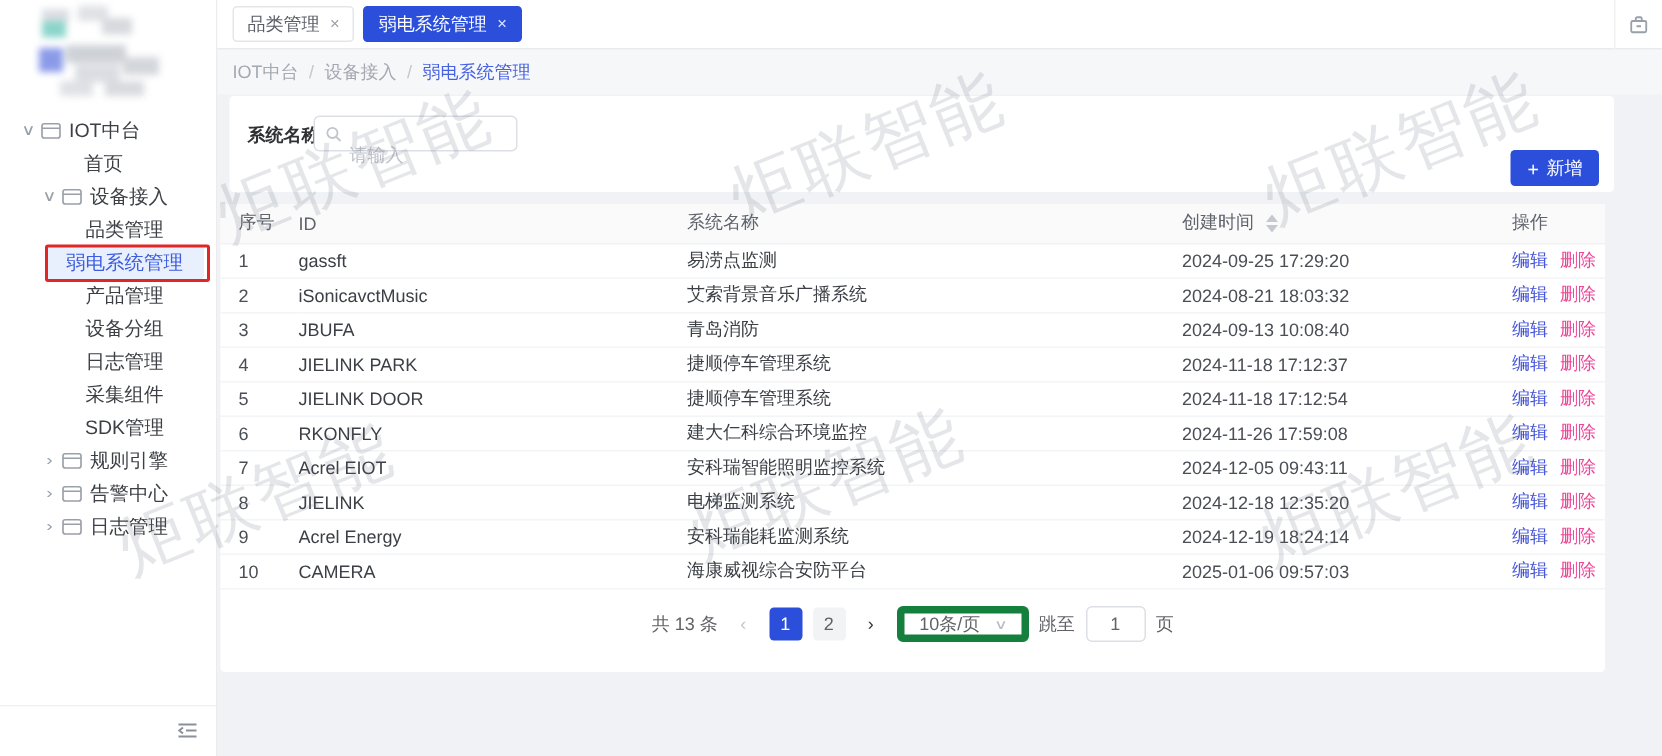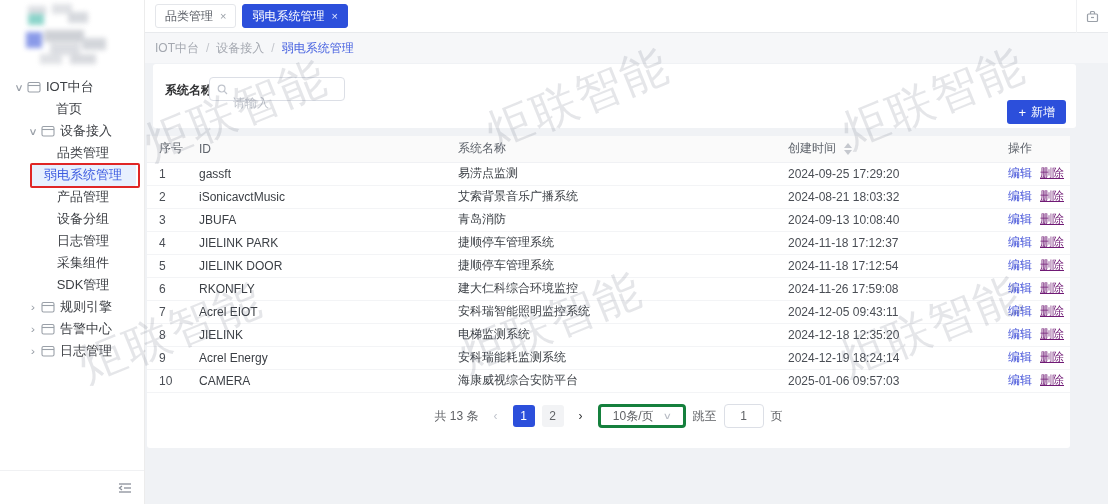--- a/index.html
+++ b/index.html
@@ -68,30 +68,30 @@
   tbody td { height:23px; font-size:12px; color:#3c4046; border-bottom:1px solid #f3f4f6;
              white-space:nowrap; overflow:hidden; }
   td.td-num { padding-left:12px; color:#4a4e55; }
   td.td-time { color:#4a4e55; }
   .sort-wrap { display:inline-flex; flex-direction:column; vertical-align:middle; margin-left:5px; gap:2px; cursor:pointer; }
   .sort-wrap i { width:0; height:0; border-left:4px solid transparent; border-right:4px solid transparent; display:block; }
   .sort-up { border-bottom:5px solid #c5c8ce; }
   .sort-down { border-top:5px solid #c5c8ce; }
   .op-link { cursor:pointer; }
   .op-edit { color:#4150d8; margin-right:8px; }
-  .op-del { color:#701a75;text-decoration:underline; }
+  .op-del { color:#ec4899; }
 
   .pagination { position:absolute; left:0; right:0; top:268px; display:flex; align-items:center;
                 justify-content:center; gap:7px; font-size:12px; color:#606266; }
   .pg-arrow { width:20px; text-align:center; font-size:12px; cursor:pointer; color:#303133; }
   .pg-arrow.disabled { color:#c0c4cc; }
   .pg-num { min-width:22px; height:22px; line-height:22px; text-align:center; border-radius:3px;
             background:#f2f3f5; color:#606266; cursor:pointer; }
   .pg-num.active { background:#2c4fdb; color:#fff; }
-  .pg-select { width:88px; height:24px; border:3px solid #15803d; border-radius:4px; background:#fff;
+  .pg-select { width:88px; height:24px; border:5px solid #15803d; border-radius:4px; background:#fff;
                display:flex; align-items:center; justify-content:center; gap:10px; cursor:pointer; color:#606266; }
   .pg-select .dd-caret { font-size:9px; color:#b8bcc4; transform:scaleX(1.4); }
   .pg-jump-input { width:40px; height:24px; border:1px solid #dcdfe6; border-radius:4px; background:#fff;
                    text-align:center; line-height:22px; color:#606266; cursor:text; }
 
   
   .wm { position:absolute; z-index:50; font-size:46px; color:rgba(92,100,116,0.16);
         transform:rotate(-22deg); white-space:nowrap; pointer-events:none; letter-spacing:2px; }
   .annotation-box { position:absolute; left:30px; top:163px; width:110px; height:25px;
                     border:2px solid #e02626; border-radius:2px; z-index:60; pointer-events:none; }

